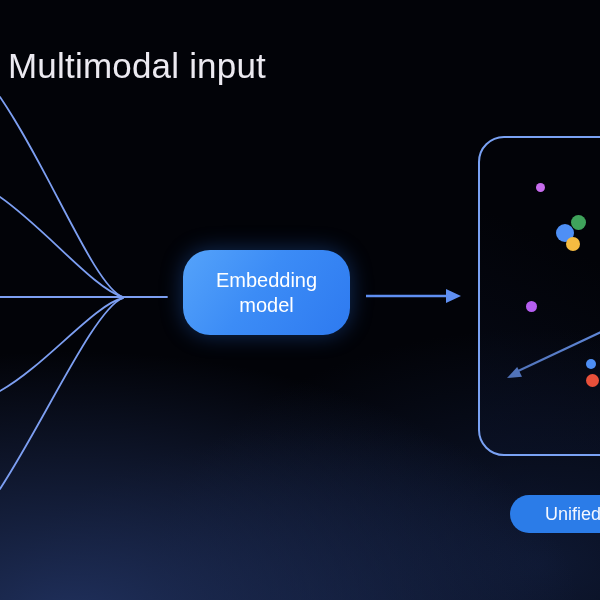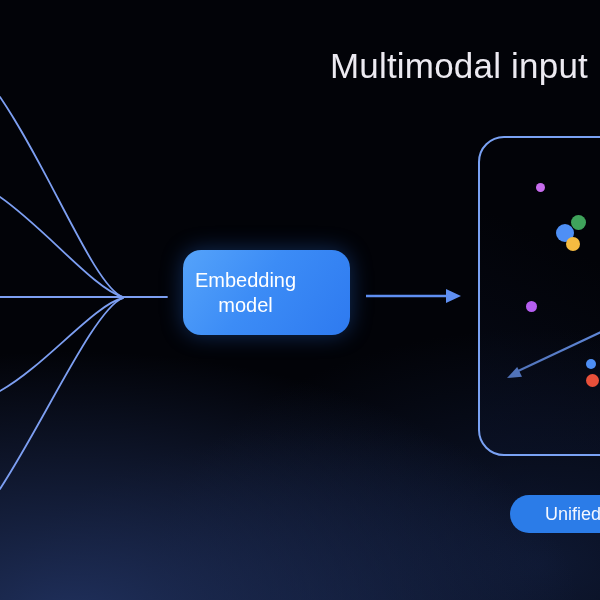--- a/index.html
+++ b/index.html
@@ -6,29 +6,29 @@
   .stage{
     position:relative;width:600px;height:600px;overflow:hidden;
     font-family:"Liberation Sans", sans-serif;
     background:
       radial-gradient(820px 430px at 12% 103%, rgba(33,50,96,0.95), rgba(33,50,96,0) 62%),
       radial-gradient(620px 380px at 90% 94%, rgba(16,27,56,0.85), rgba(16,27,56,0) 62%),
       radial-gradient(520px 300px at 55% 102%, rgba(14,23,48,0.6), rgba(14,23,48,0) 62%),
       #020308;
   }
   .title{
-    position:absolute;left:16px;top:46px;width:572px;text-align:right;
+    position:absolute;left:8px;top:46px;width:572px;text-align:left;
     color:#eceaf1;font-size:35px;font-weight:500;letter-spacing:0.2px;
   }
   svg.layer{position:absolute;left:0;top:0;width:600px;height:600px;}
   .embed-btn{
     position:absolute;left:183px;top:250px;width:167px;height:85px;
-    border-radius:18px;
+    border-radius:27px;
     background:linear-gradient(125deg,#55a3fa 0%,#3c8cf6 45%,#2e7af0 100%);
-    display:flex;align-items:center;
+    display:flex;align-items:center;justify-content:center;
     box-shadow:0 0 22px rgba(46,122,240,0.35);
   }
   .embed-btn .lbl{
     width:125px;text-align:center;color:#ffffff;font-size:20px;line-height:1.22;
   }
   .space-panel{
     position:absolute;left:478px;top:136px;width:210px;height:316px;
     border:2px solid #7aa2f4;border-radius:26px;
     background:linear-gradient(205deg, rgba(2,3,8,0.0) 40%, rgba(12,20,44,0.45) 100%);
   }

